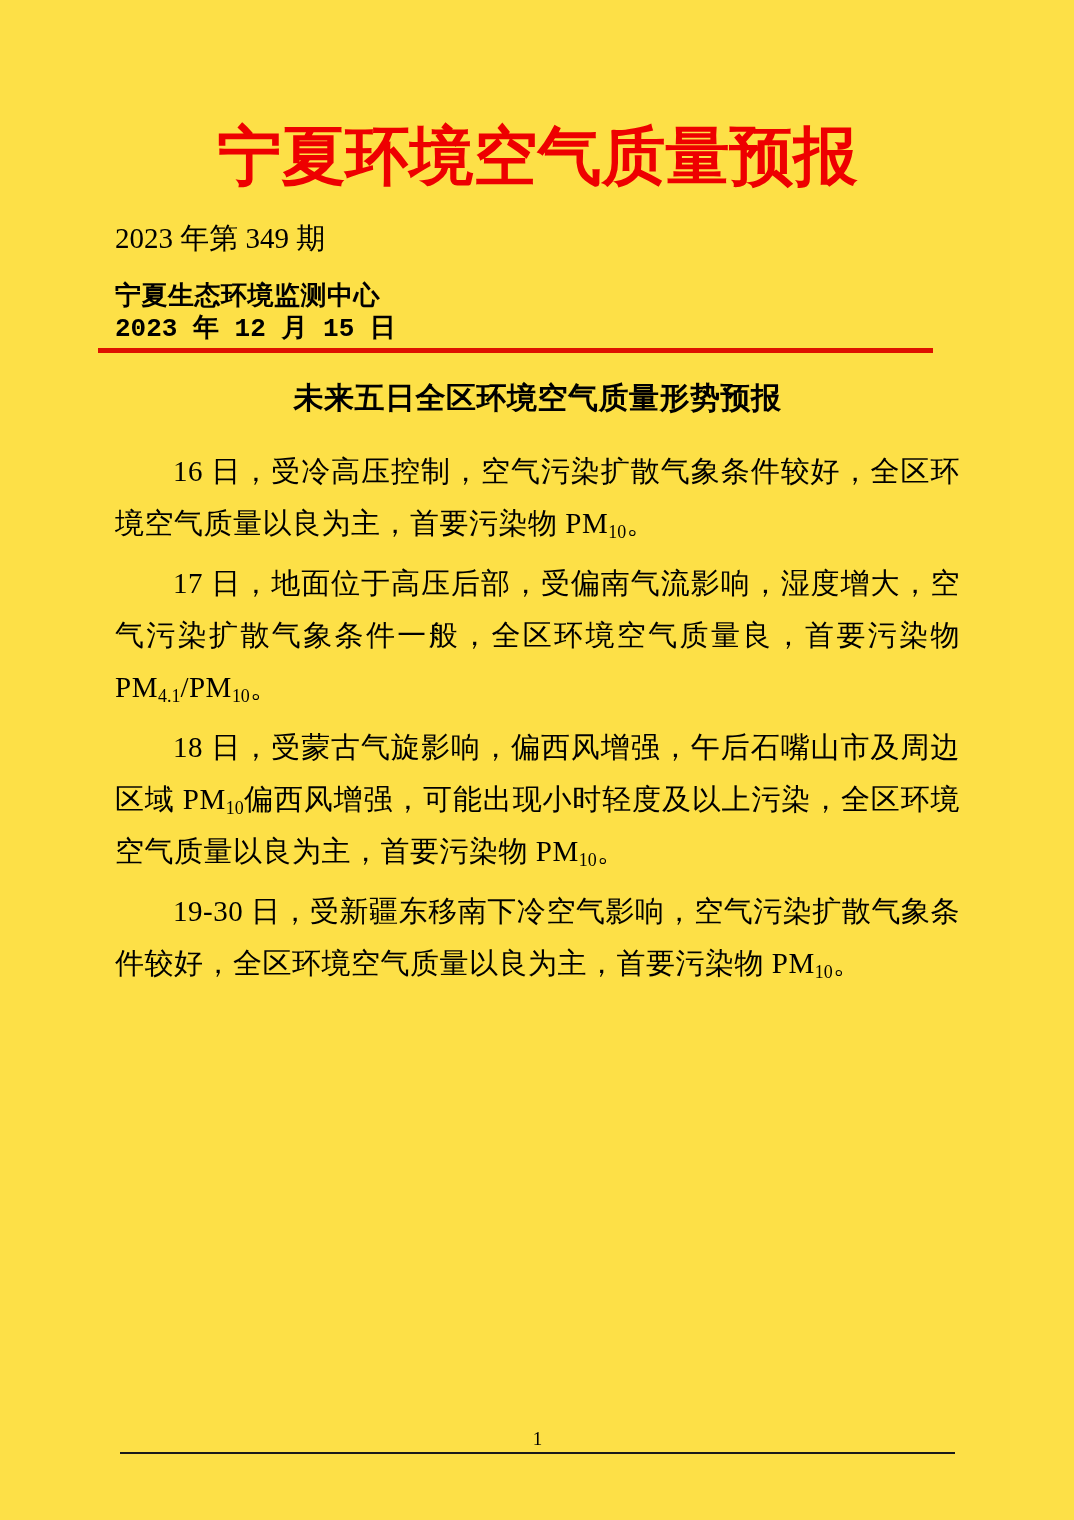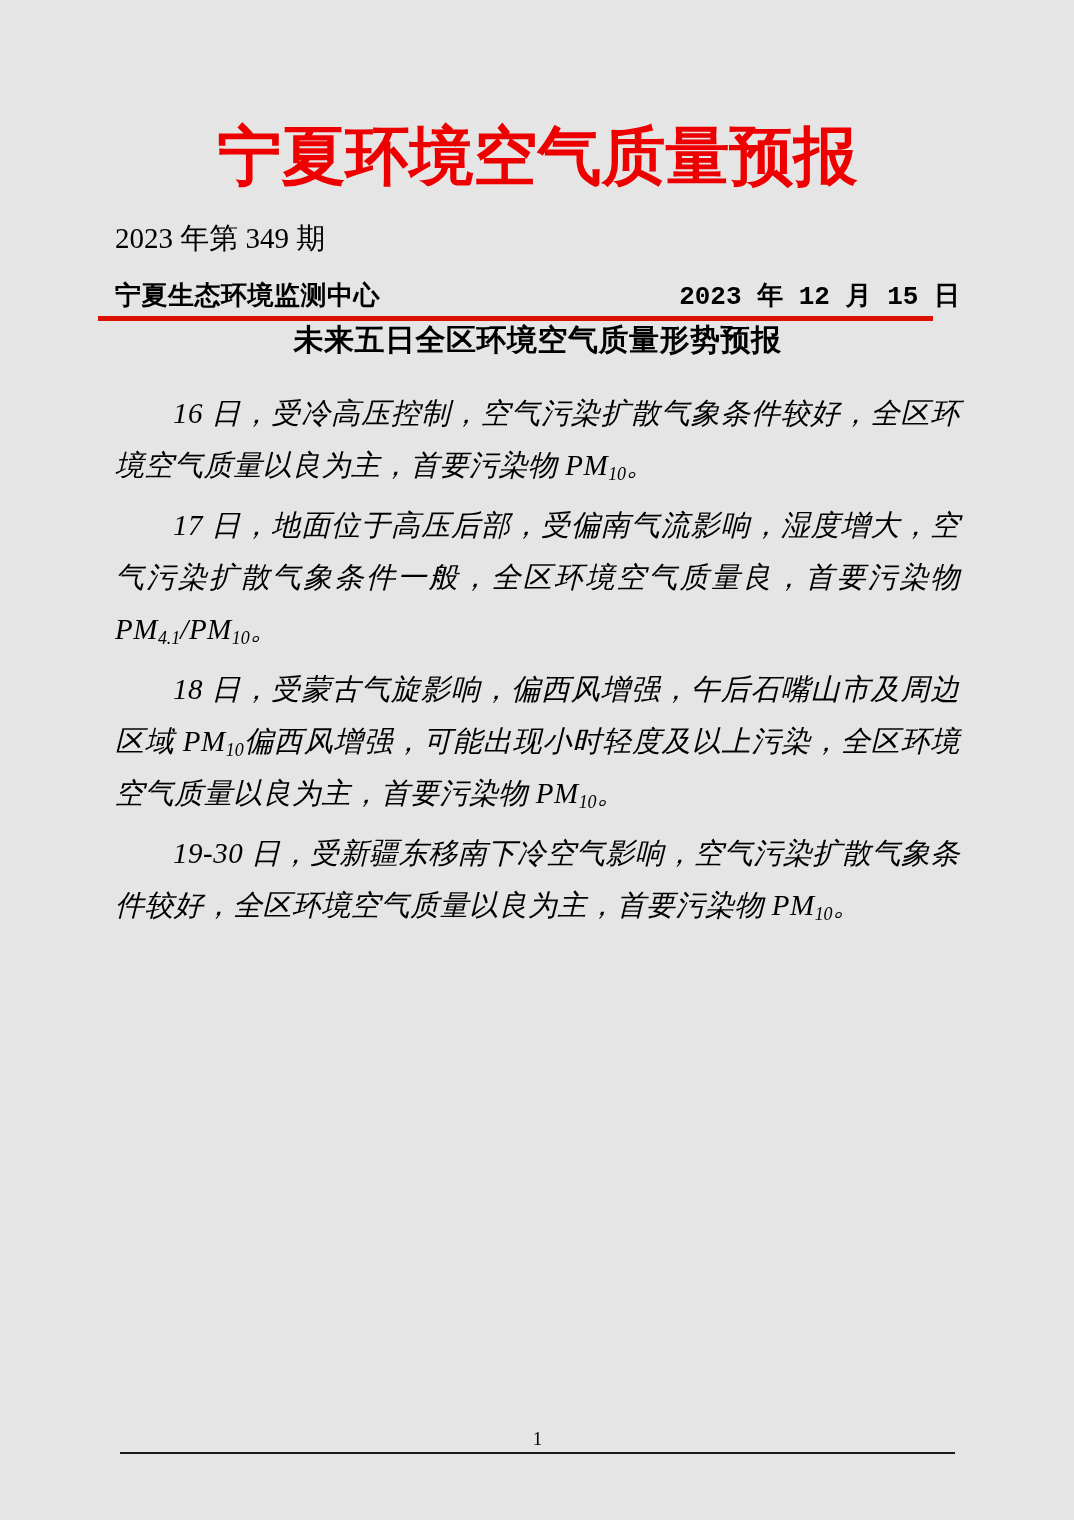--- a/index.html
+++ b/index.html
@@ -5,21 +5,21 @@
   html, body {
     margin: 0;
     padding: 0;
     background: #ffffff;
   }
   .page {
     position: relative;
     width: 1074px;
     height: 1520px;
     margin: 0 auto;
-    background: #e5e5e5;
+    background: #fde047;
     box-sizing: border-box;
     padding: 118px 114px 0 115px;
     font-family: "Liberation Serif", "DejaVu Serif", serif;
     color: #000000;
     overflow: hidden;
   }
   .report-title {
     margin: 0;
     text-align: center;
     font-size: 64px;
@@ -37,45 +37,46 @@
     font-weight: normal;
   }
   .masthead {
     margin-top: 22px;
     display: flex;
     justify-content: space-between;
     align-items: baseline;
     font-size: 26px;
     line-height: 34px;
     font-weight: bold;
+    flex-direction: column;
   }
   .masthead .org {
     font-family: "Liberation Sans", "DejaVu Sans", sans-serif;
     letter-spacing: 0.5px;
   }
   .masthead .date {
     font-family: Liberation Mono, monospace;
   }
   .red-rule {
     margin-top: 2px;
     margin-left: -17px;
     width: 835px;
     height: 5px;
     background: var(--rule-red, #dd1100);
   }
   .section-heading {
+    margin-top: 26px;
     text-align: center;
     font-size: 30px;
     line-height: 38px;
     font-weight: bold;
     letter-spacing: 0.5px;
   }
   .body-text {
     margin-top: 28px;
-    font-style: italic;
   }
   .para {
     margin: 0 0 8px 0;
     font-size: 29px;
     line-height: 52px;
     text-indent: 58px;
     text-align: justify;
     text-justify: inter-character;
     letter-spacing: 0.5px;
   }

